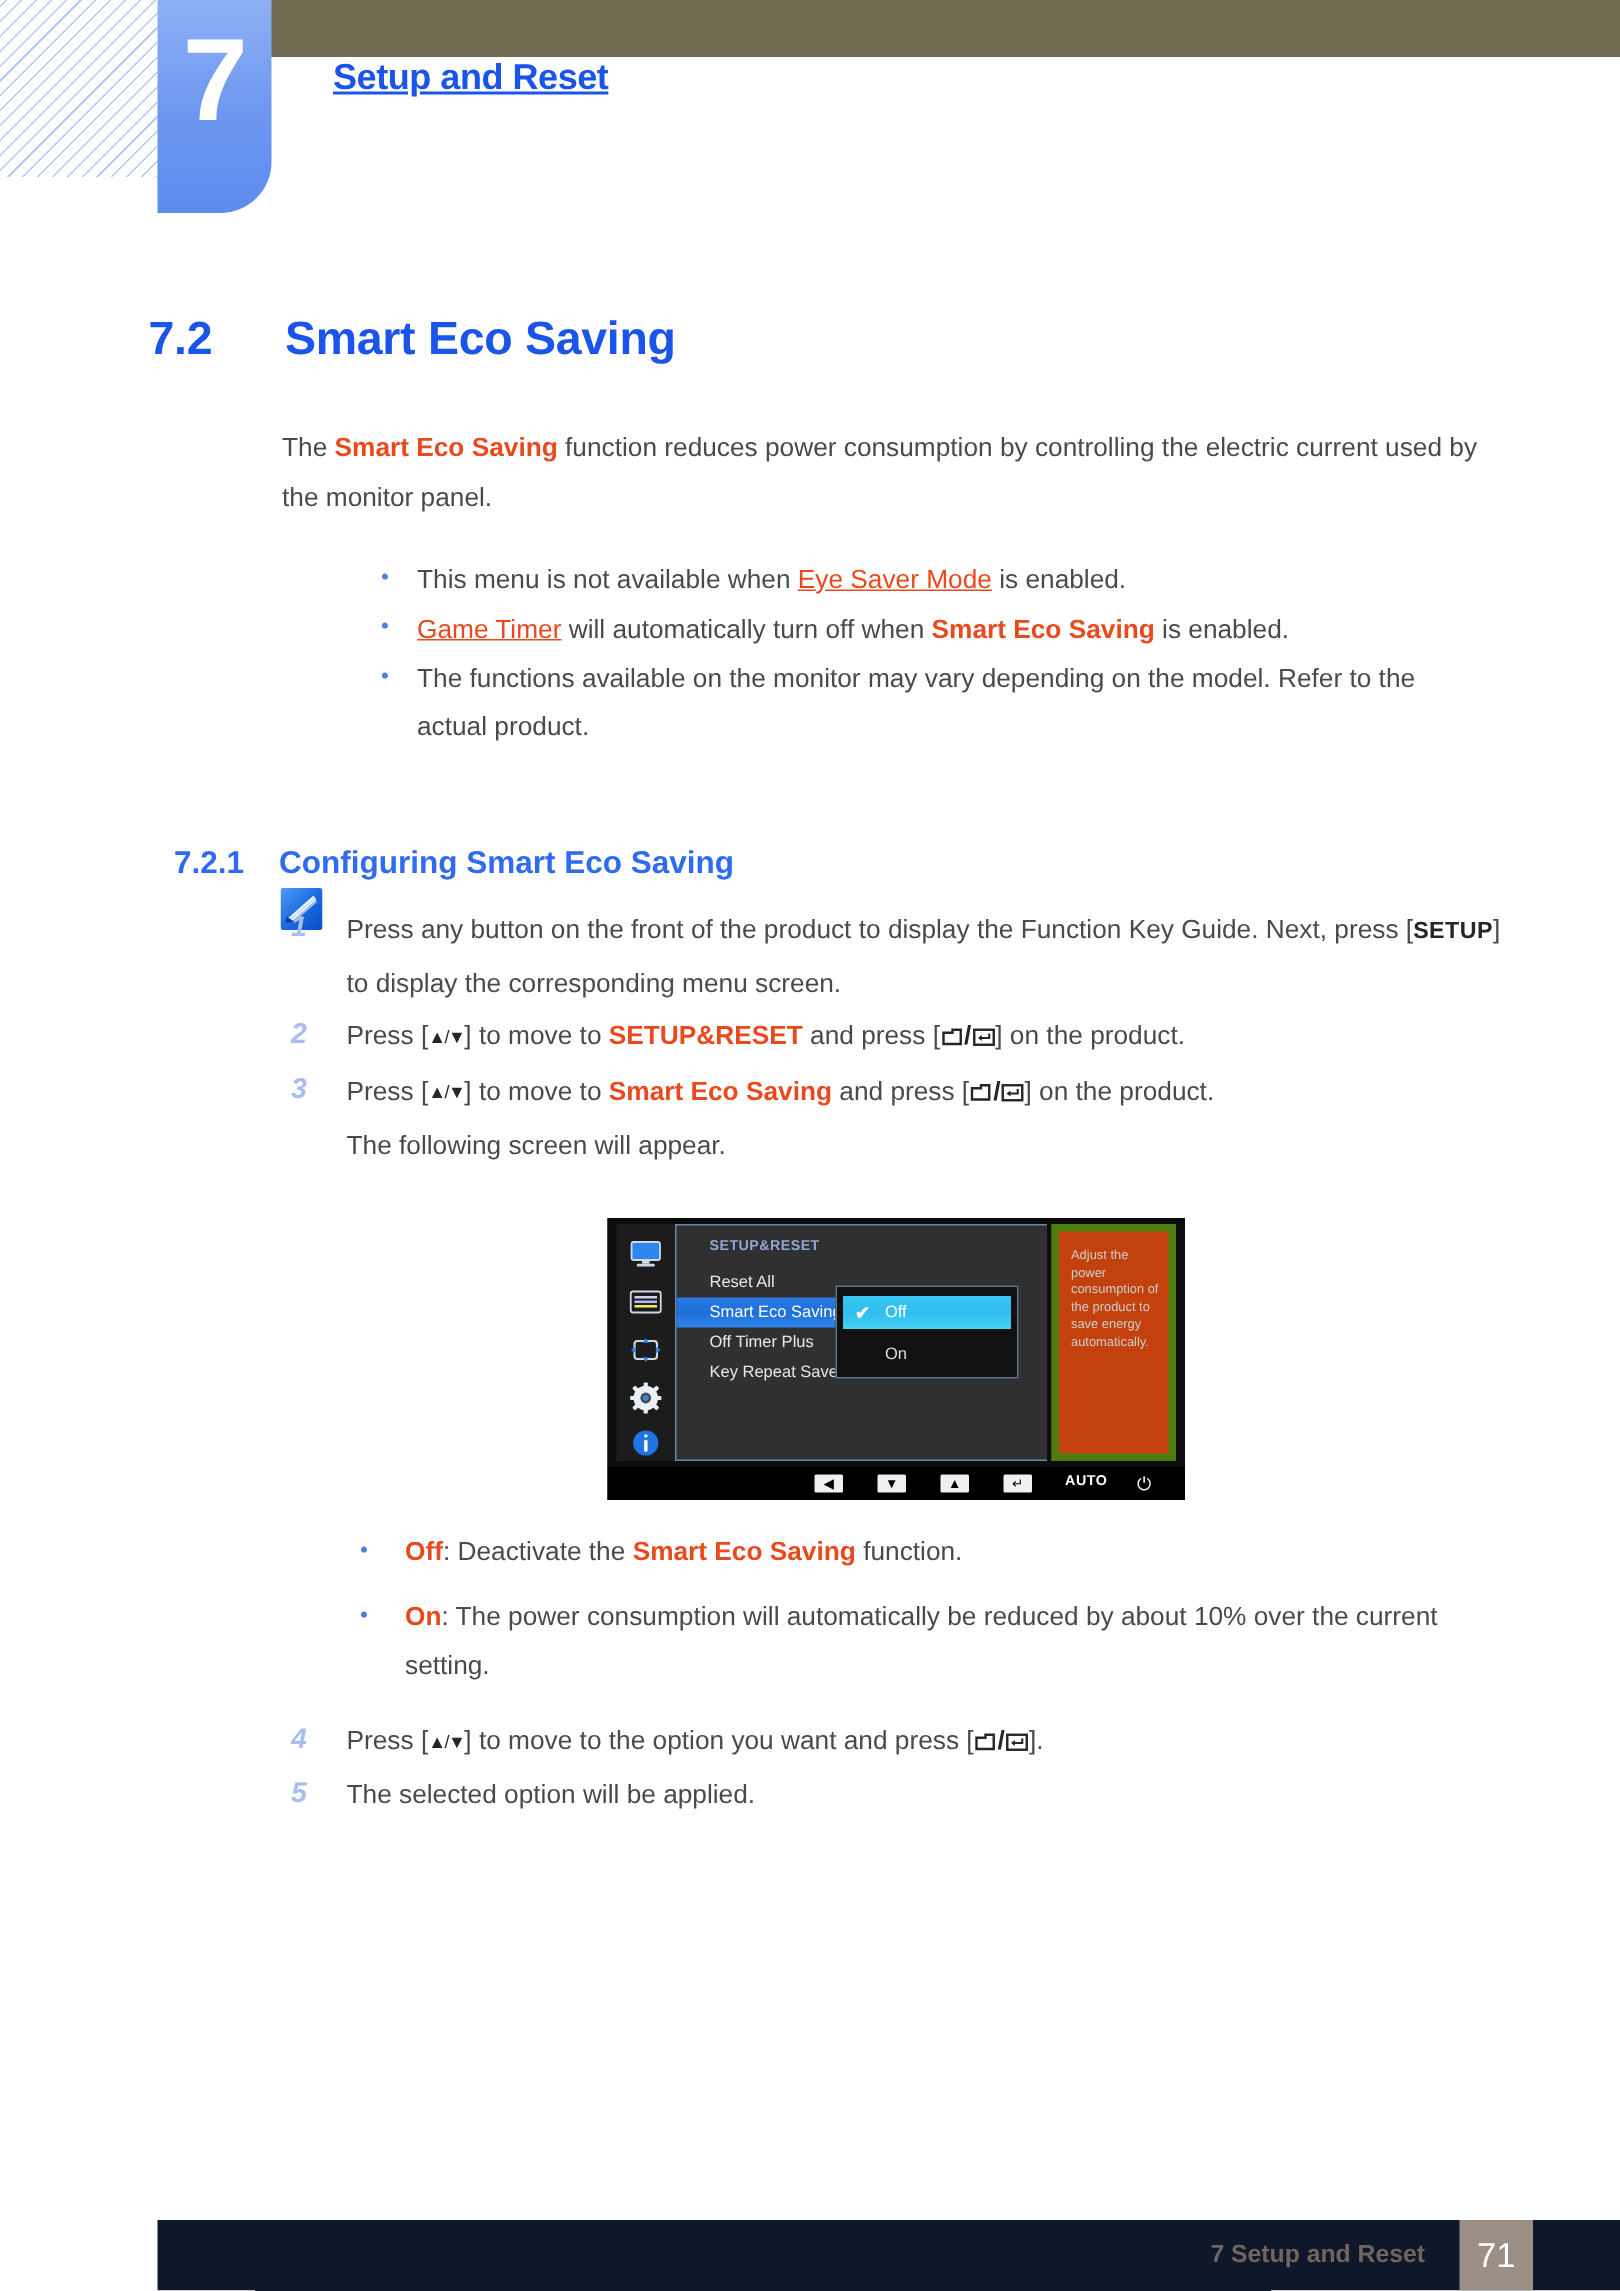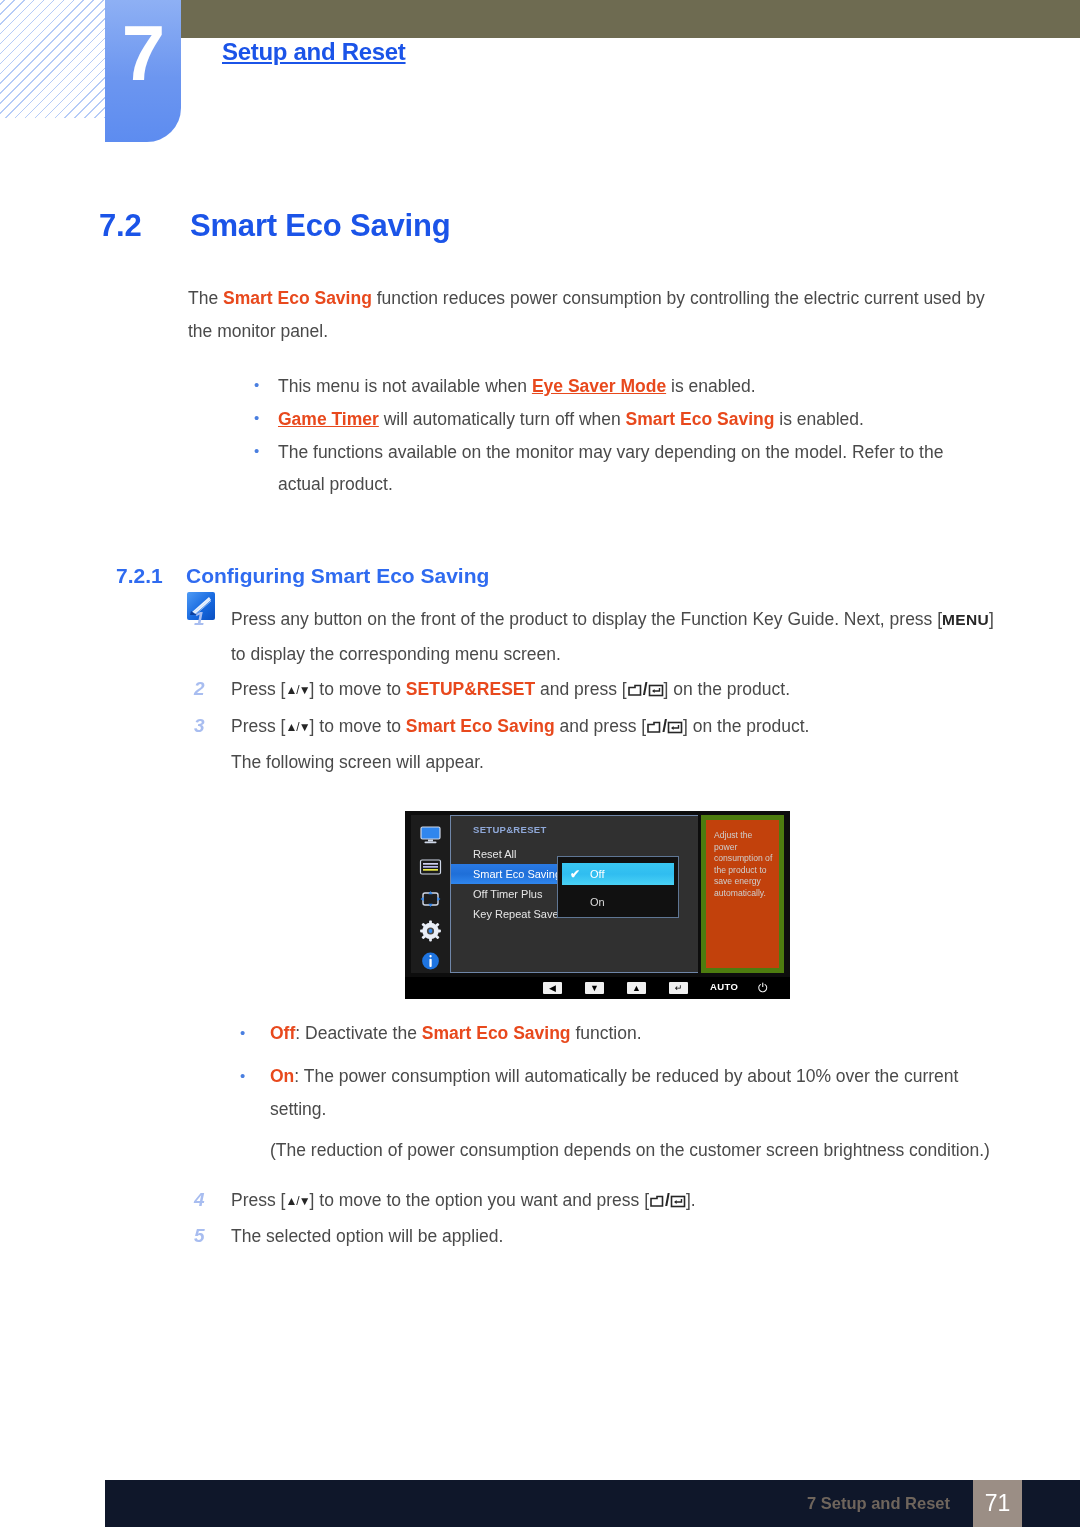--- a/index.html
+++ b/index.html
@@ -108,21 +108,21 @@
   .para {
     margin: 0;
     padding: 0 70px 0 188px;
     font-size: 17.5px;
     line-height: 33px;
     color: #4a4a4a;
   }
   .para.intro { margin-top: 38px; }
 
   .kw { color: #e8491d; font-weight: 700; }
-  .kw-link { color: #e8491d; font-weight: 700; text-decoration: underline; }
+  .kw-link { color: #e8491d; font-weight: 400; text-decoration: underline; }
 
   
   .note-block {
     position: relative;
     margin-top: 22px;
     padding-left: 188px;
   }
   .note-icon {
     position: absolute;
     left: 187px; top: 222px;
@@ -449,21 +449,21 @@
     </ul>
   </div>
 
   <div class="subsec-heading">
     <span class="sub-num">7.2.1</span><span>Configuring Smart Eco Saving</span>
   </div>
 
   <ol class="steps">
     <li>
       <span class="num">1</span>
-      <span>Press any button on the front of the product to display the Function Key Guide. Next, press [</span><span class="keycap">MENU</span><span>] to display the corresponding menu screen.</span>
+      <span>Press any button on the front of the product to display the Function Key Guide. Next, press [</span><span class="keycap">SETUP</span><span>] to display the corresponding menu screen.</span>
     </li>
     <li class="gap">
       <span class="num">2</span>
       <span>Press [</span><span class="arrglyph">▲/▼</span><span>] to move to </span><span class="kw">SETUP&amp;RESET</span><span> and press [</span><span class="iconbtn"><svg width="16" height="13" viewBox="0 0 16 13">
             <path d="M2 3.5 L8 3.5 L8 1.5 L13.5 1.5 L13.5 11 L2 11 Z" fill="none" stroke="#262626" stroke-width="1.6"></path>
           </svg></span><span style="color:#262626;font-weight:700;">/</span><span class="iconbtn"><svg width="16" height="13" viewBox="0 0 16 13">
             <rect x="1.5" y="1.5" width="13" height="10" fill="none" stroke="#262626" stroke-width="1.6"></rect>
             <path d="M11.5 4 L11.5 7 L5 7" fill="none" stroke="#262626" stroke-width="1.4"></path>
             <path d="M6.6 5 L4 7 L6.6 9 Z" fill="#262626"></path>
           </svg></span><span>] on the product.</span>
@@ -572,21 +572,21 @@
             <span>↵</span>
           </span>
         <span class="osd-flabel" style="left:305px;">AUTO</span>
         <span class="osd-power" style="left:353px;">⏻</span>
       </div>
     </div>
   </div>
 
   <ul class="opt-list">
     <li><span class="kw">Off</span><span>: Deactivate the </span><span class="kw">Smart Eco Saving</span><span> function.</span></li>
-    <li><span class="kw">On</span><span>: The power consumption will automatically be reduced by about 10% over the current setting.</span><span class="paren-note">(The reduction of power consumption depends on the customer screen brightness condition.)</span></li>
+    <li><span class="kw">On</span><span>: The power consumption will automatically be reduced by about 10% over the current setting.</span></li>
   </ul>
 
   <ol class="steps" style="margin-top:16px;">
     <li>
       <span class="num">4</span>
       <span>Press [</span><span class="arrglyph">▲/▼</span><span>] to move to the option you want and press [</span><span class="iconbtn"><svg width="16" height="13" viewBox="0 0 16 13">
             <path d="M2 3.5 L8 3.5 L8 1.5 L13.5 1.5 L13.5 11 L2 11 Z" fill="none" stroke="#262626" stroke-width="1.6"></path>
           </svg></span><span style="color:#262626;font-weight:700;">/</span><span class="iconbtn"><svg width="16" height="13" viewBox="0 0 16 13">
             <rect x="1.5" y="1.5" width="13" height="10" fill="none" stroke="#262626" stroke-width="1.6"></rect>
             <path d="M11.5 4 L11.5 7 L5 7" fill="none" stroke="#262626" stroke-width="1.4"></path>

